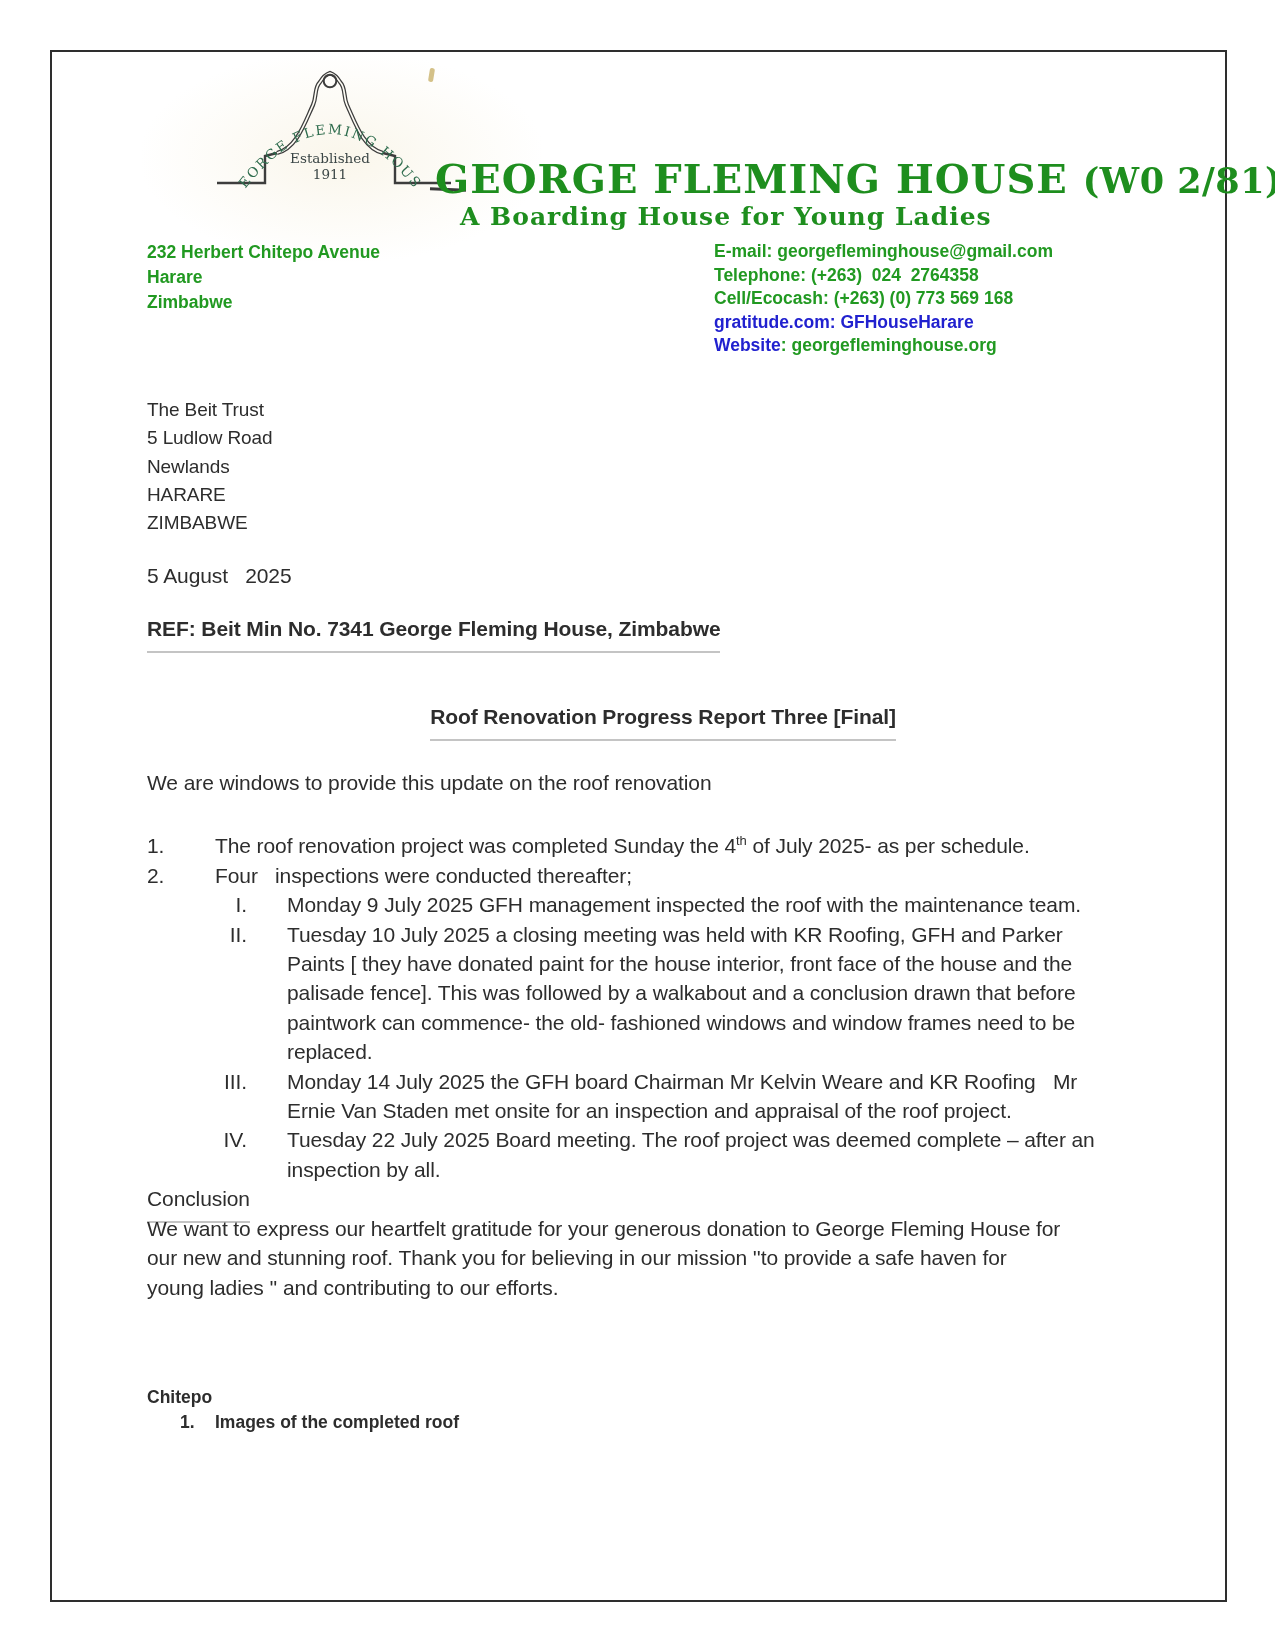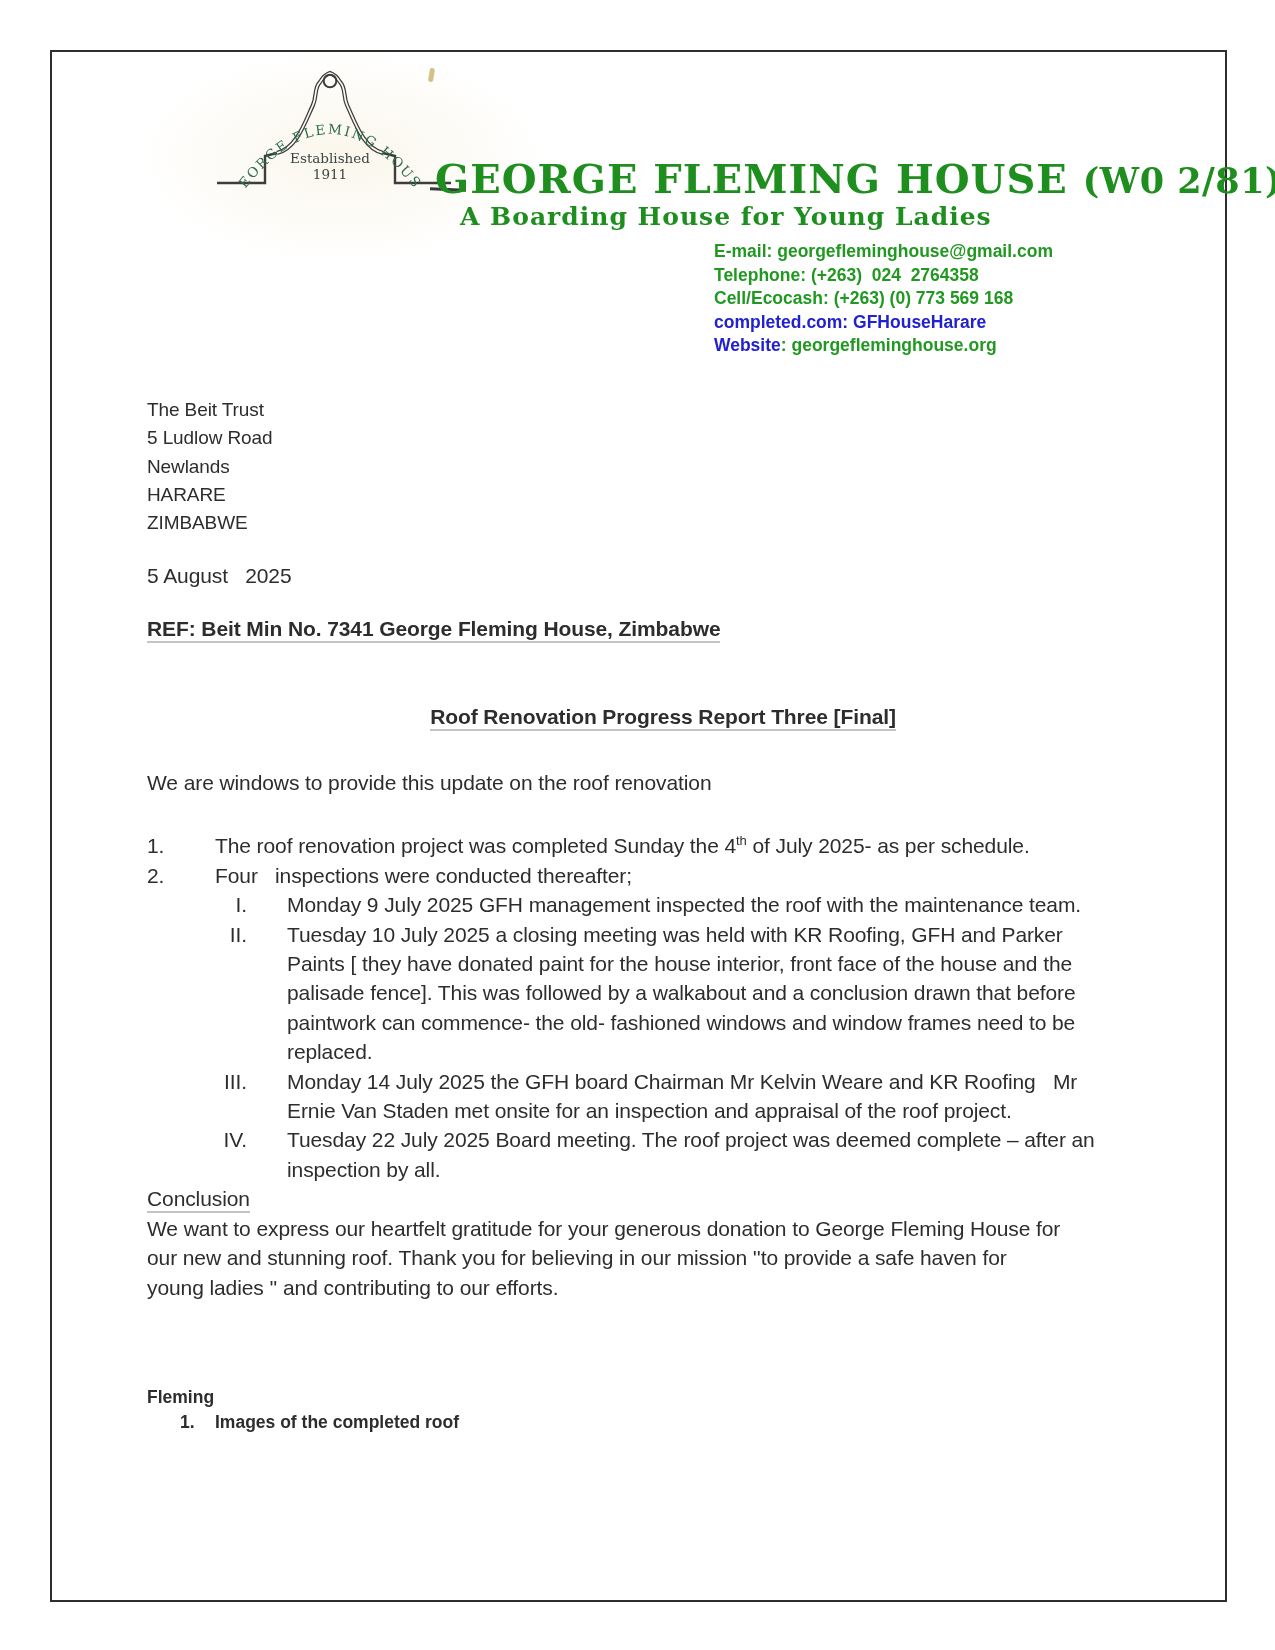--- a/index.html
+++ b/index.html
@@ -27,21 +27,21 @@
   .contact{position:absolute;left:662px;top:188px;font-weight:700;font-size:17.5px;line-height:23.5px;}
   .contact .row{white-space:pre;}
   .c-green{color:var(--info-green,#219921);}
   .c-blue{color:var(--link-blue,#2121cf);}
 
   .recipient{position:absolute;left:95px;top:344px;font-size:19px;line-height:28.3px;letter-spacing:-.1px;}
   .date{position:absolute;left:95px;top:512px;font-size:21px;white-space:pre;letter-spacing:-.1px;}
 
   .ref{position:absolute;left:95px;top:565px;font-size:21px;font-weight:700;letter-spacing:-.1px;}
   .heading{position:absolute;left:95px;top:653px;width:1032px;text-align:center;font-size:21px;font-weight:700;letter-spacing:-.1px;}
-  .u{border-bottom:2px solid var(--underline,#c4c4c4);padding-bottom:1px;}
+  .u{border-bottom:2px solid var(--underline,#c4c4c4);padding-bottom:11px;}
 
   .body-flow{position:absolute;left:95px;top:716px;width:1032px;font-size:21px;line-height:29.4px;letter-spacing:-.1px;}
   .body-flow p{margin:0;}
   .pre{white-space:pre-wrap;}
   .olist{margin-top:34px;}
   .row{display:flex;}
   .row .num{width:68px;flex:0 0 auto;}
   .row.sub{padding-left:71px;}
   .row.sub .rnum{width:69px;flex:0 0 auto;box-sizing:border-box;padding-right:40px;text-align:right;}
   .row .txt{flex:1;}
@@ -80,26 +80,31 @@
     </svg>
 
     <div class="baseline-dash"></div>
     <div class="artifact"></div>
 
     <div class="org-title">
       <span class="t-main">GEORGE FLEMING HOUSE </span><span class="t-suffix">(W0 2/81)</span>
     </div>
     <div class="org-subtitle">A Boarding House for Young Ladies</div>
 
+    <div class="addr">
+      <div>232 Herbert Chitepo Avenue</div>
+      <div>Harare</div>
+      <div>Zimbabwe</div>
+    </div>
 
     <div class="contact">
       <div class="row"><span class="c-green">E-mail: </span><span class="c-green">georgefleminghouse@gmail.com</span></div>
       <div class="row"><span class="c-green">Telephone: </span><span class="c-green">(+263)  024  2764358</span></div>
       <div class="row"><span class="c-green">Cell/Ecocash: </span><span class="c-green">(+263) (0) 773 569 168</span></div>
-      <div class="row"><span class="c-blue">completed.com: </span><span class="c-blue">GFHouseHarare</span></div>
+      <div class="row"><span class="c-blue">gratitude.com: </span><span class="c-blue">GFHouseHarare</span></div>
       <div class="row"><span class="c-blue">Website</span><span class="c-green">: georgefleminghouse.org</span></div>
     </div>
 
     <div class="recipient">
       <div>The Beit Trust</div>
       <div>5 Ludlow Road</div>
       <div>Newlands</div>
       <div>HARARE</div>
       <div>ZIMBABWE</div>
     </div>
@@ -147,21 +152,21 @@
         </div>
       </div>
 
       <div class="concl-h"><span class="u">Conclusion</span></div>
       <p class="concl pre">We want to express our heartfelt gratitude for your generous donation to George Fleming House for
 our new and stunning roof. Thank you for believing in our mission ''to provide a safe haven for
 young ladies '' and contributing to our efforts.</p>
     </div>
 
     <div class="appendix">
-      <div class="app-h">Fleming</div>
+      <div class="app-h">Chitepo</div>
       <div class="app-row">
         <span class="anum">1.</span>
         <span>Images of the completed roof</span>
       </div>
     </div>
 
   </div>
 </div>
 
 </body></html>

